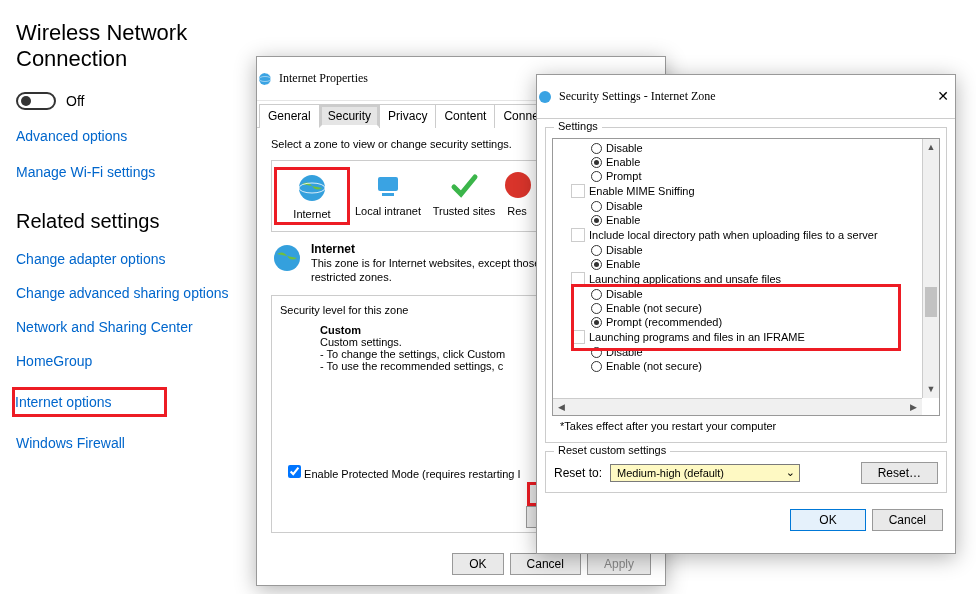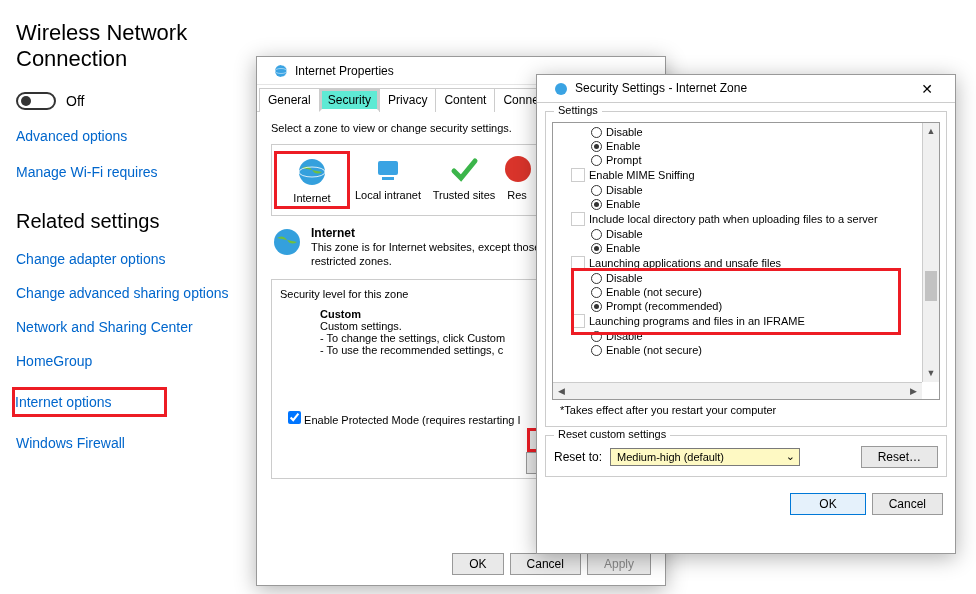--- a/index.html
+++ b/index.html
@@ -13,35 +13,35 @@
 .toggle-knob { width: 10px; height: 10px; background: #333; border-radius: 50%; position: absolute; left: 3px; top: 2px; }
 .settings-page .link { color: #0066cc; font-size: 14px; display: block; margin-bottom: 20px; cursor: pointer; }
 .settings-page h2 { font-size: 20px; font-weight: 400; margin-top: 30px; margin-bottom: 18px; }
 .related .link { margin-bottom: 18px; }
 
 .red-box { border: 3px solid #ed1c24; }
 
 
 .dialog { position: absolute; background: #fff; border: 1px solid #999; box-shadow: 0 4px 20px rgba(0,0,0,0.3); }
 .ip-dialog { left: 256px; top: 56px; width: 410px; height: 530px; }
-.titlebar { height: 28px; display: flex; align-items: center; padding: 0 16px; font-size: 12px; background: #fff; border-bottom: 1px solid #e5e5e5; }
+.titlebar { height: 44px; display: flex; align-items: center; padding: 0 0; font-size: 12px; background: #fff; border-bottom: 1px solid #e5e5e5; font-family: Liberation Serif, serif; }
 .titlebar .ticon { width:16px; height:16px; margin-right:6px; display:inline-block; }
 .tabs { display: flex; border-bottom: 1px solid #ccc; padding: 0 2px; margin-top:2px; }
 .tab { padding: 4px 8px; border: 1px solid #ccc; border-bottom: none; background: #fff; font-size: 12px; margin-right: -1px; cursor: pointer; position: relative; top: 1px; }
-.tab.active { background: #5eead4; border-bottom: 1px solid #fff; }
+.tab.active { background: #e5e5e5; border-bottom: 1px solid #fff; }
 .ip-body { padding: 10px 14px; font-size: 11px; }
 .zone-select { padding-bottom: 6px; }
 .zone-icons { display: flex; border: 1px solid #ccc; padding: 6px 2px; margin-top: 4px; }
 .zone-item { width: 76px; text-align: center; cursor: pointer; padding: 2px 0; }
 .zone-item .zicon { width: 32px; height: 32px; margin: 0 auto 4px; }
 .zone-detail { display: flex; margin-top: 10px; }
 .zone-detail .zicon-sm { width: 32px; height: 32px; flex-shrink: 0; margin-right: 8px; }
 .zone-detail b { font-size: 12px; }
 .zone-desc { font-size: 11px; line-height: 1.3; }
-.sec-level { border: 1px solid #ccc; margin-top: 10px; padding: 8px; height: 200px; position: relative; }
+.sec-level { border: 1px solid #ccc; margin-top: 10px; padding: 8px; height: 238px; position: relative; }
 .sec-level .custom-block { margin-left: 40px; margin-top: 8px; }
 .sec-level .custom-block b { display:block; }
 .protected-mode { margin-top: 14px; margin-left: 8px; }
 .dlg-btn { padding: 3px 16px; border: 1px solid #999; background: #e9e9e9; font-size: 12px; cursor: pointer; }
 .dlg-btn.primary { background: #e5f1fb; border-color: #0078d7; }
 .dlg-btn.disabled { color:#888; }
 .bottom-btns { position:absolute; bottom:10px; right:14px; display:flex; gap:6px;}
 
 
 .ss-dialog { left: 536px; top: 74px; width: 420px; height: 480px; z-index: 10; }
@@ -79,21 +79,21 @@
 
 <div class="settings-page">
   <h1>Wireless Network Connection</h1>
   <div class="toggle-row">
     <div class="toggle">
         <div class="toggle-knob"></div>
       </div>
     <span style="font-size:14px;">Off</span>
   </div>
   <a class="link">Advanced options</a>
-  <a class="link">Manage Wi-Fi requires</a>
+  <a class="link">Manage Wi-Fi settings</a>
   <h2>Related settings</h2>
   <div class="related">
     <a class="link">Change adapter options</a>
     <a class="link">Change advanced sharing options</a>
     <a class="link">Network and Sharing Center</a>
     <a class="link">HomeGroup</a>
     <a class="link red-box" style="padding:4px 52px 4px 0; display:inline-block; margin-left:-4px;">Internet options</a>
     <a class="link">Windows Firewall</a>
   </div>
 </div>

